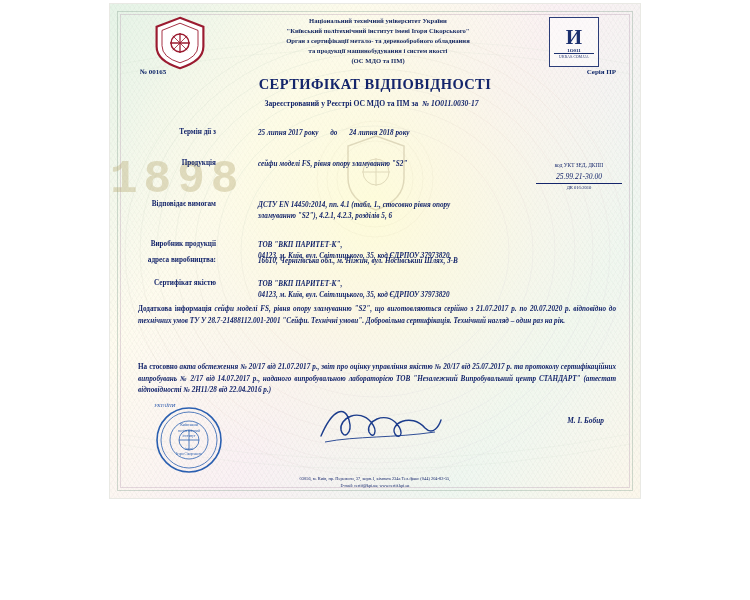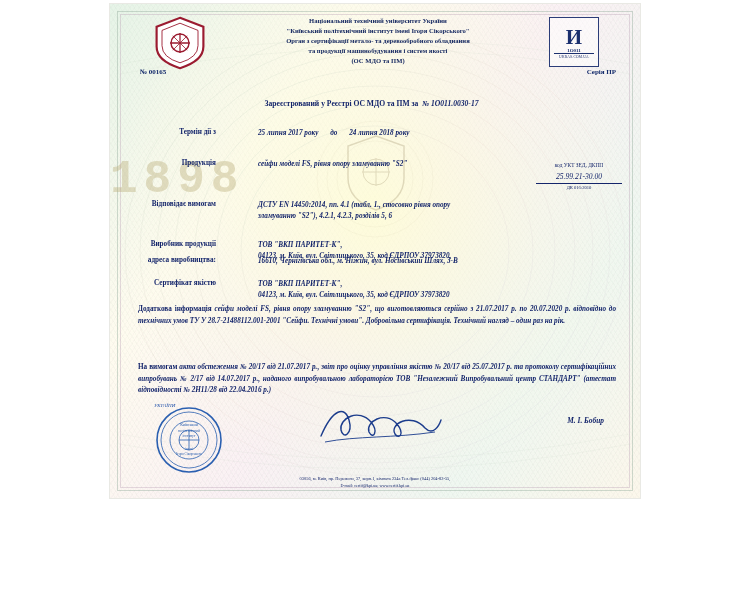--- a/index.html
+++ b/index.html
@@ -368,20 +368,21 @@
       <circle cx="31" cy="38" r="13" fill="none" stroke="#9e8f6a" stroke-width="1"></circle>
       <path d="M31 24 L31 52 M17 38 L45 38" stroke="#9e8f6a" stroke-width="1"></path>
     </svg>
     <div class="watermark">1898</div>
 
     <div class="serial-row">
       <span>№ 00165</span>
       <span>Серія ПР</span>
     </div>
 
+    <div class="title">СЕРТИФІКАТ ВІДПОВІДНОСТІ</div>
 
     <div class="subtitle">
       <span>Зареєстрований у Реєстрі ОС МДО та ПМ за</span>
       &nbsp;<i>№ 1О011.0030-17</i>
     </div>
 
     <div class="row r-term">
       <div class="lab">Термін дії з</div>
       <div class="val">
         <span>25 липня 2017 року</span>
@@ -429,21 +430,21 @@
         <span class="ln">04123, м. Київ, вул. Світлицького, 35, код ЄДРПОУ 37973820</span>
       </div>
     </div>
 
     <div class="para p-dod">
       <b class="nrm">Додаткова інформація</b>
       <span>сейфи моделі FS, рівня опору зламуванню "S2", що виготовляються серійно з 21.07.2017 р. по 20.07.2020 р. відповідно до технічних умов ТУ У 28.7-21488112.001-2001 "Сейфи. Технічні умови". Добровільна сертифікація. Технічний нагляд – один раз на рік.</span>
     </div>
 
     <div class="para p-pid">
-      <b class="lead">На вимогам</b>
+      <b class="lead">На стосовно</b>
       <span>акта обстеження № 20/17 від 21.07.2017 р., звіт про оцінку управління якістю № 20/17 від 25.07.2017 р. та протоколу сертифікаційних випробувань № 2/17 від 14.07.2017 р., наданого випробувальною лабораторією ТОВ "Незалежний Випробувальний центр СТАНДАРТ" (атестат відповідності № 2Н11/28 від 22.04.2016 р.)</span>
     </div>
 
     <svg class="seal" viewBox="0 0 86 74">
       <circle cx="43" cy="38" r="32" fill="none" stroke="#2a5fb0" stroke-width="1.6"></circle>
       <circle cx="43" cy="38" r="28" fill="none" stroke="#2a5fb0" stroke-width="0.8"></circle>
       <circle cx="43" cy="38" r="19" fill="none" stroke="#2a5fb0" stroke-width="0.8"></circle>
       <circle cx="43" cy="38" r="10" fill="none" stroke="#2a5fb0" stroke-width="0.8"></circle>
       <path d="M43 28 L43 48 M33 38 L53 38" stroke="#2a5fb0" stroke-width="0.8"></path>
       <text x="43" y="24" font-size="4" fill="#2a5fb0" text-anchor="middle" font-family="Liberation Serif, serif">Київський</text>

